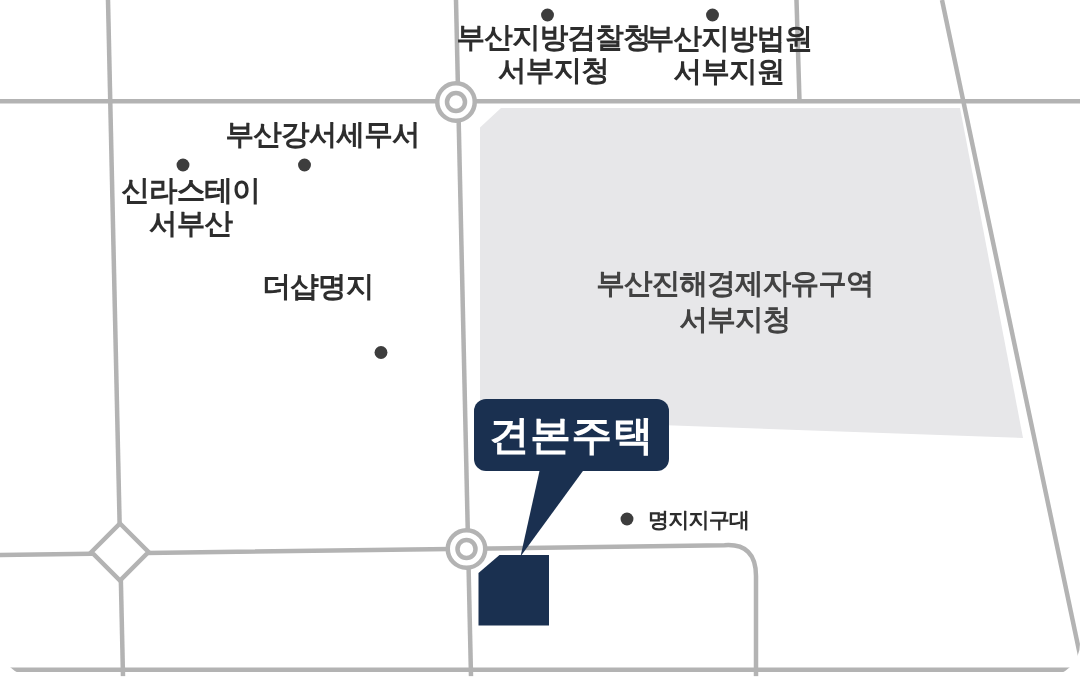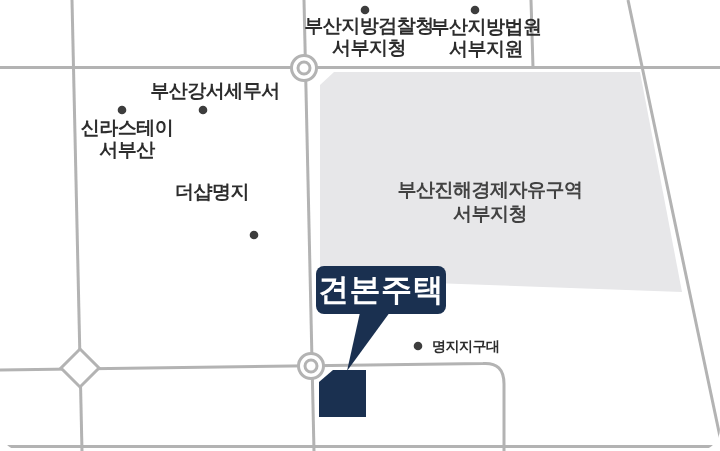--- a/index.html
+++ b/index.html
@@ -27,21 +27,21 @@
   }
   .label.left-align{transform:none;text-align:left;}
   .label.zone-label{color:var(--zone-text,#424242);line-height:24px;}
   .callout{
     position:absolute;left:316px;top:266px;
     width:130px;height:48px;
     background:var(--navy,#1a3050);
     border-radius:8px;
     display:flex;align-items:center;justify-content:center;
     color:var(--callout-text,#ffffff);
-    font-size:31px;font-weight:700;letter-spacing:0.5px;
+    font-size:27px;font-weight:700;letter-spacing:0.5px;
     font-family:"Liberation Sans","DejaVu Sans",sans-serif;
   }
 </style>
 </head>
 <body>
 
 <div class="map">
 
   <svg width="720" height="451" viewBox="0 0 720 451">
 

